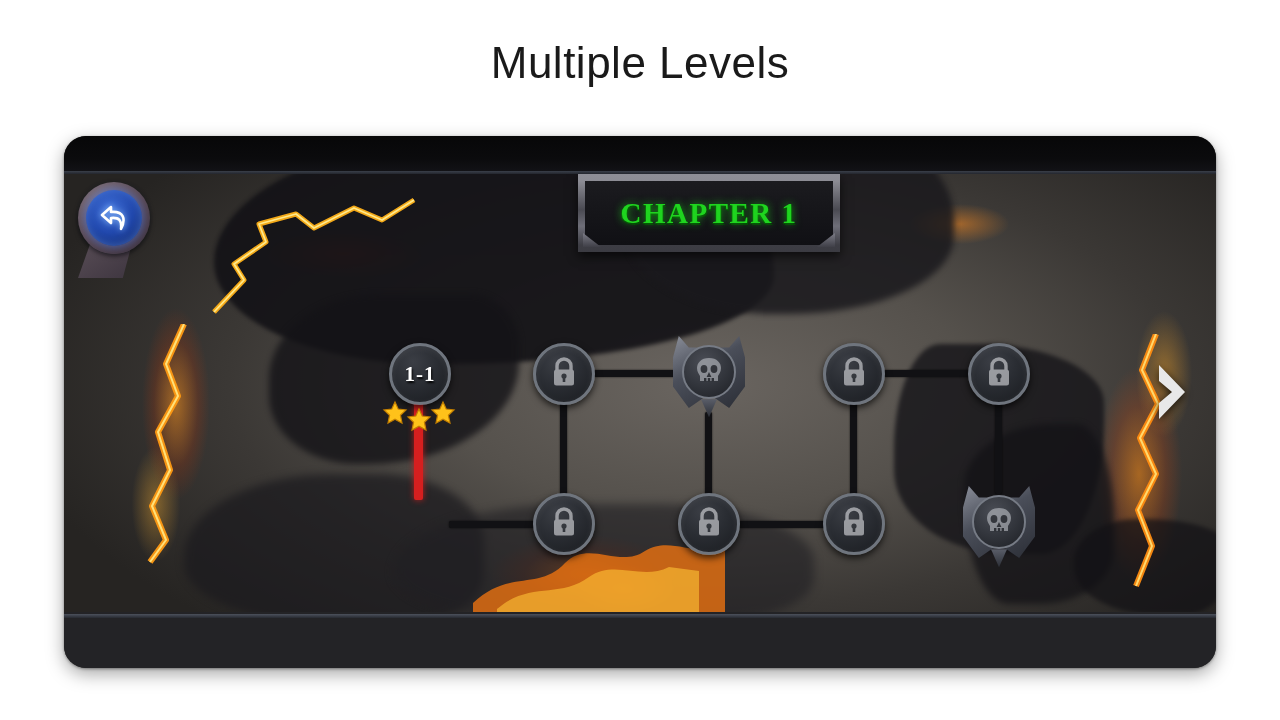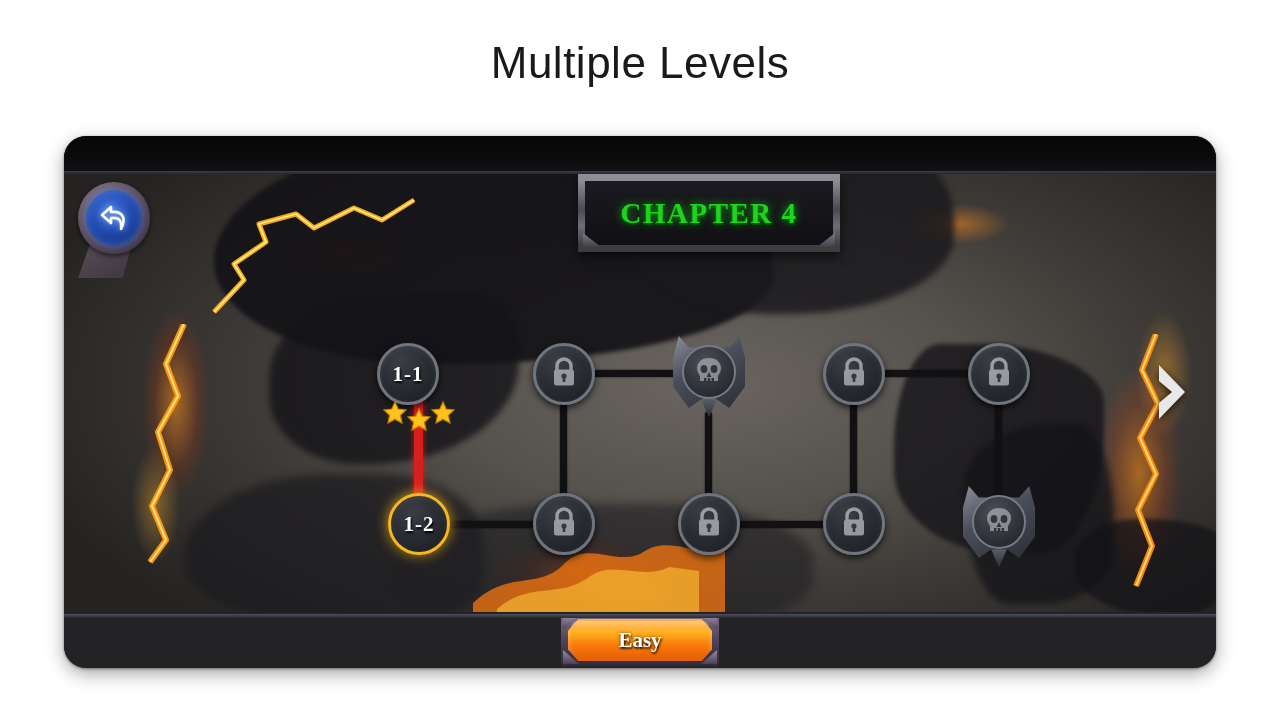--- a/index.html
+++ b/index.html
@@ -324,51 +324,48 @@
         <div class="back-plate"></div>
         <div class="back-ring"></div>
         <div class="back-inner">
           <svg width="34" height="32" viewBox="0 0 34 32">
             <path d="M14,5 L5,13 L14,21 L14,16 C22,15.2 25,18 24,27 C29,17 27,9 14,10 Z" fill="none" stroke="#ffffff" stroke-width="2.6" stroke-linejoin="round" stroke-linecap="round"></path>
           </svg>
         </div>
       </div>
 
       <div class="chapter-banner">
-        <span class="chapter-text">CHAPTER 4</span>
+        <span class="chapter-text">CHAPTER 1</span>
       </div>
 
       <div class="map-layer">
 
         <div class="edge v active" style="left:350px; top:226px; height:100px;"></div>
         <div class="edge h" style="left:385px; top:347px; width:88px;"></div>
         <div class="edge v" style="left:496px; top:228px; height:94px;"></div>
         <div class="edge h" style="left:530px; top:196px; width:82px;"></div>
         <div class="edge v" style="left:641px; top:238px; height:84px;"></div>
         <div class="edge h" style="left:675px; top:347px; width:88px;"></div>
         <div class="edge v" style="left:786px; top:228px; height:94px;"></div>
         <div class="edge h" style="left:820px; top:196px; width:88px;"></div>
         <div class="edge v" style="left:931px; top:228px; height:92px;"></div>
 
-        <div class="node" style="left:344px; top:200px;align-items:center;">
+        <div class="node" style="left:356px; top:200px;align-items:center;">
           <span class="node-label">1-1</span>
         </div>
         <div class="stars" style="left:355px; top:226px;">
           <svg width="74" height="32" viewBox="0 0 74 32">
             <g fill="#ffc21a" stroke="#c27e00" stroke-width="1.2">
               <path d="M13,2 L16.2,9 L24,10 L18.4,15.2 L20,23 L13,19.2 L6,23 L7.6,15.2 L2,10 L9.8,9 Z"></path>
               <path d="M61,2 L64.2,9 L72,10 L66.4,15.2 L68,23 L61,19.2 L54,23 L55.6,15.2 L50,10 L57.8,9 Z"></path>
               <path d="M37,9 L40.2,16 L48,17 L42.4,22.2 L44,30 L37,26.2 L30,30 L31.6,22.2 L26,17 L33.8,16 Z"></path>
             </g>
           </svg>
         </div>
 
-        <div class="node current" style="left:355px; top:350px;">
-          <span class="node-label">1-2</span>
-        </div>
 
         <div class="node" style="left:500px; top:200px;">
           <span class="lock-icon">
             <svg width="26" height="30" viewBox="0 0 26 30">
               <path d="M6,13 L6,9 a7,7 0 0 1 14,0 L20,13" fill="none" stroke="#d9dade" stroke-width="3.4"></path>
               <rect x="3" y="12.5" width="20" height="16" rx="2.5" fill="#d9dade"></rect>
               <circle cx="13" cy="19" r="2.6" fill="#3a3d43"></circle>
               <rect x="11.7" y="19" width="2.6" height="6" fill="#3a3d43"></rect>
             </svg>
           </span>
@@ -474,27 +471,17 @@
             <path d="M5,2 L31,29 L5,56 L5,40 L18,29 L5,18 Z" fill="#e8e8e8"></path>
           </svg>
         </span>
       </div>
     </div>
 
     <div class="stage-divider"></div>
 
     <div class="bottom-bar">
 
-      <div class="diff-btn">
-        <div class="diff-frame"></div>
-        <div class="diff-face orange"></div>
-        <div class="corner tl"></div>
-        <div class="corner tr"></div>
-        <div class="corner bl"></div>
-        <div class="corner br"></div>
-        <div class="diff-gloss"></div>
-        <span class="diff-label">Easy</span>
-      </div>
 
 
     </div>
   </div>
 </div>
 
 </body></html>

